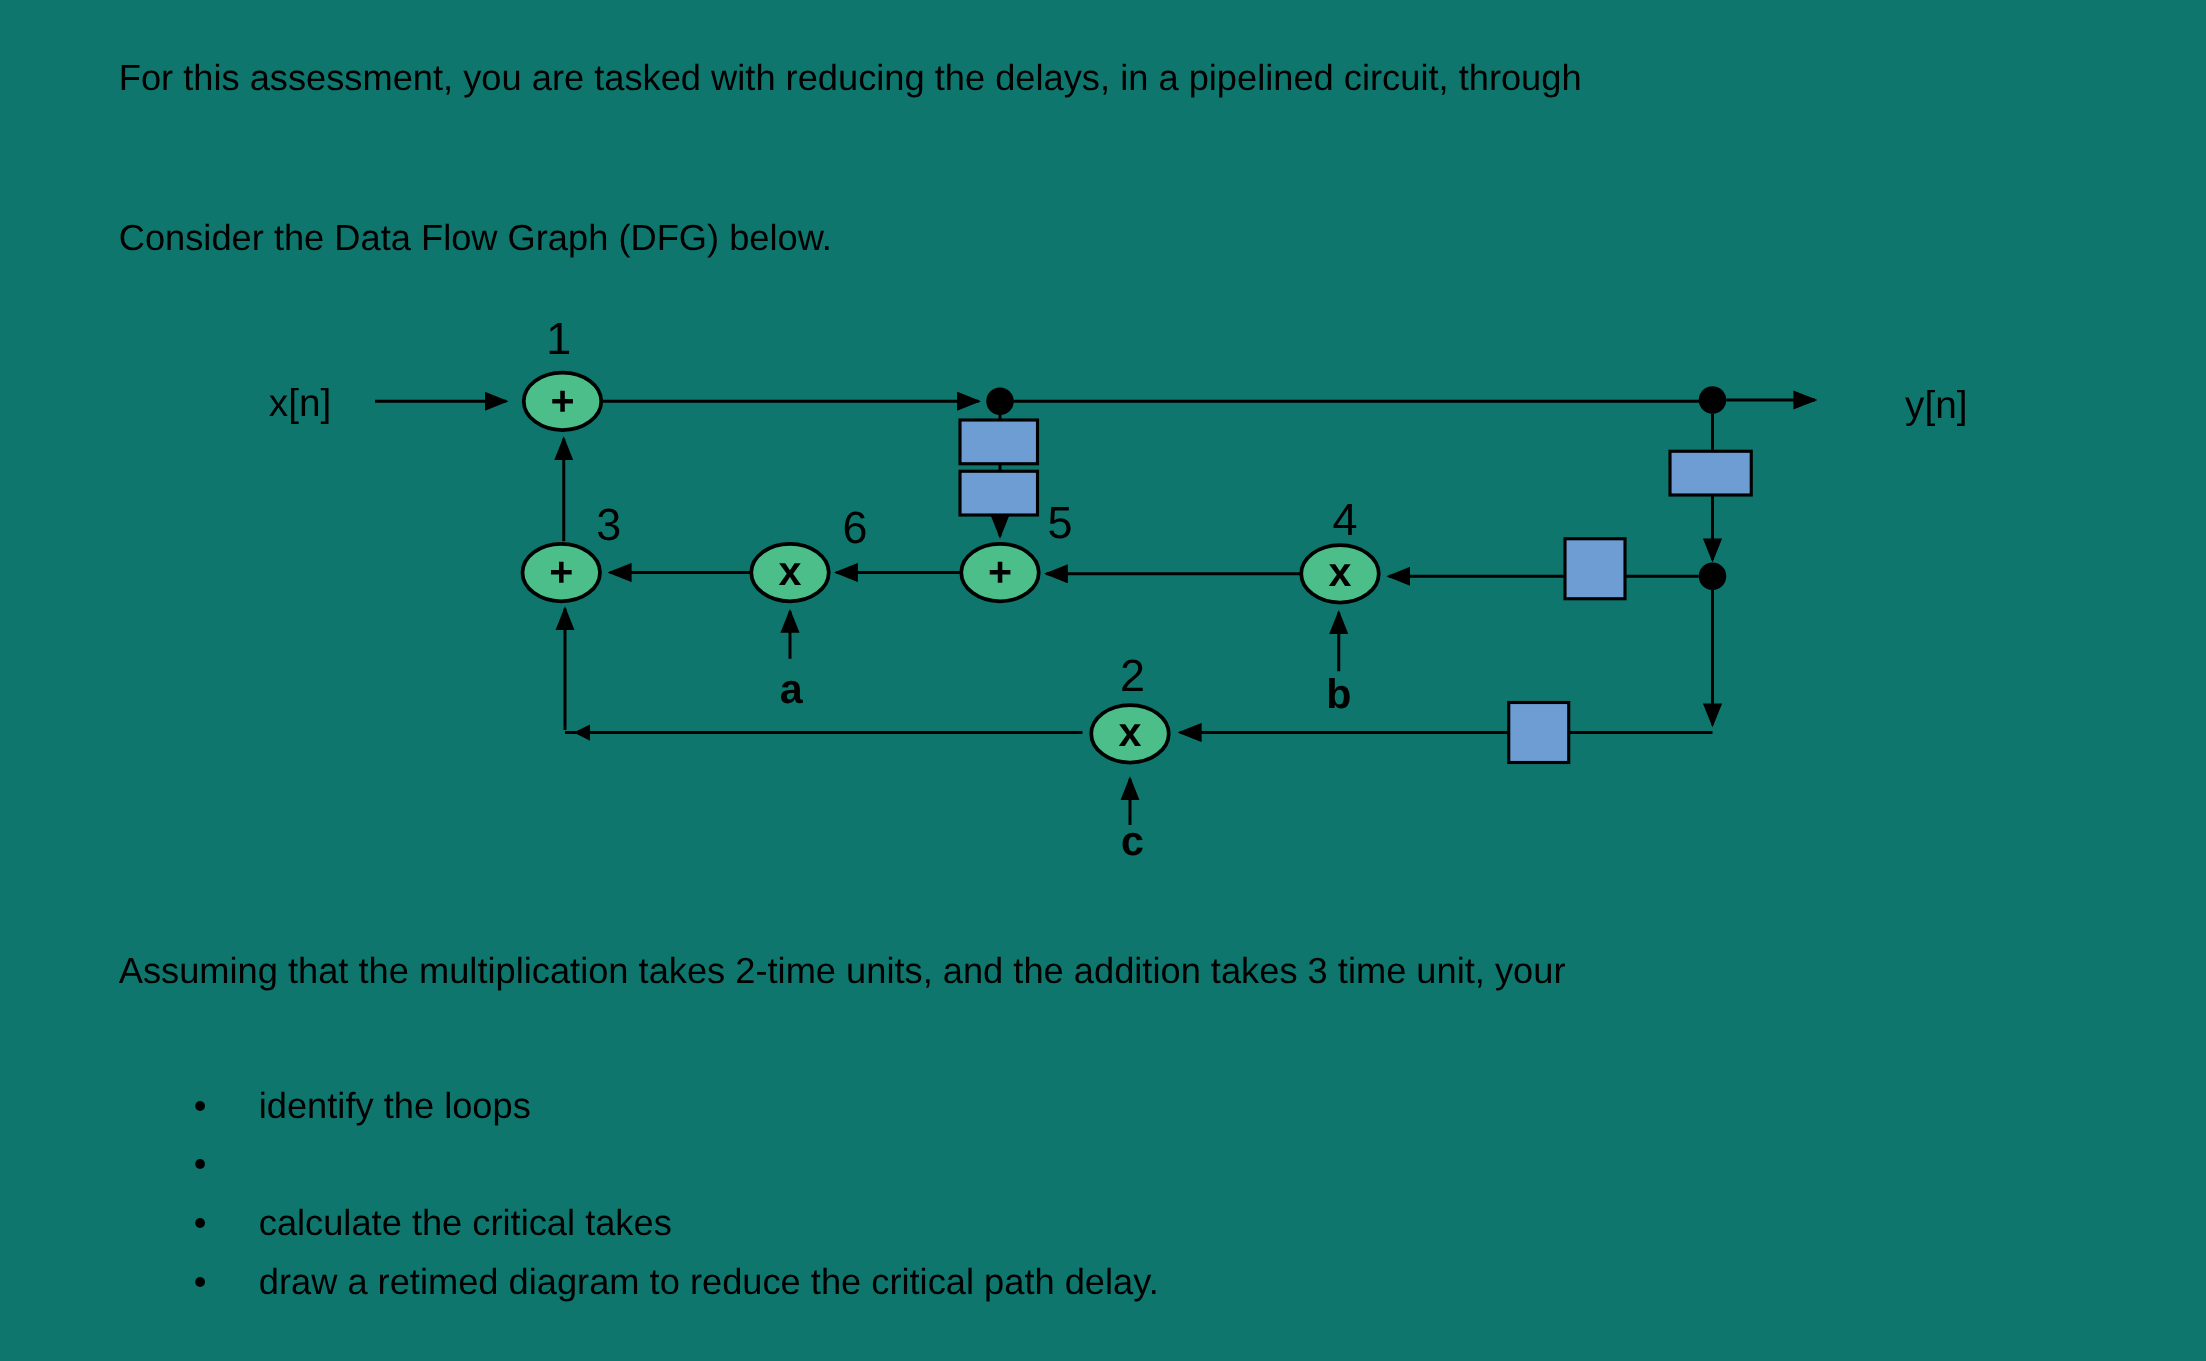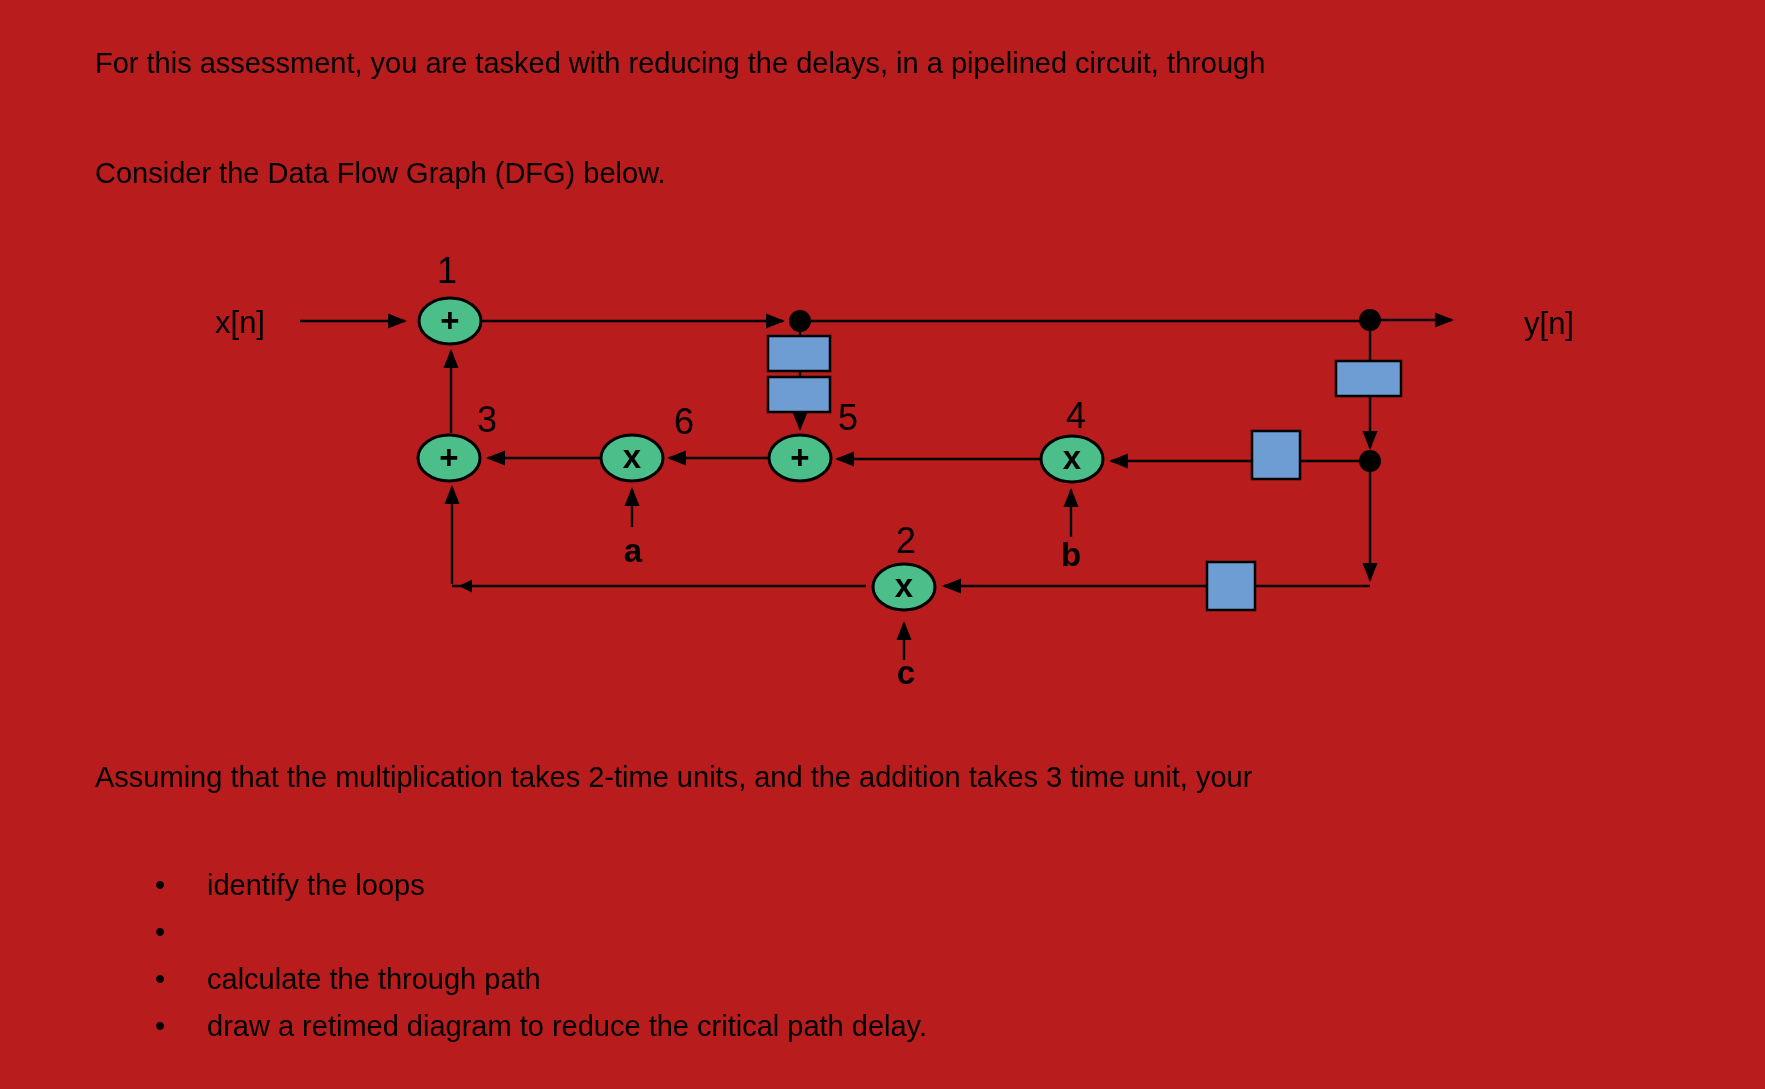--- a/index.html
+++ b/index.html
@@ -1,20 +1,20 @@
 <!DOCTYPE html>
 <html><head>
 <meta charset="utf-8">
 <style>
   html,body{margin:0;padding:0;background:#ffffff;}
   .page{
     position:relative;
     width:1765px;
     height:1089px;
-    background:#b91c1c;
+    background:#0f766e;
     font-family:"Liberation Sans", sans-serif;
     color:#000000;
     overflow:hidden;
   }
   .para{
     position:absolute;
     left:95px;
     font-size:29px;
     line-height:47px;
     color:#000000;
@@ -47,21 +47,21 @@
 </style>
 </head>
 <body>
 
 <div class="page">
 
   <div class="para" style="top:40px;">
     <div class="line">For this assessment, you are tasked with reducing the delays, in a pipelined circuit, through</div>
   </div>
 
-  <div class="para" style="top:150px;">
+  <div class="para" style="top:168px;">
     <div class="line">Consider the Data Flow Graph (DFG) below.</div>
   </div>
 
   <svg class="diagram" width="1765" height="1089" viewBox="0 0 1765 1089">
     <defs>
       <marker id="ah" viewBox="0 0 10 8" refX="9" refY="4" markerWidth="8" markerHeight="6.4" orient="auto">
         <path d="M0,0 L10,4 L0,8 Z" fill="#000000" stroke="none"></path>
       </marker>
     </defs>
 
@@ -150,21 +150,21 @@
   <div class="tasklist">
     <div class="task-item">
       <span class="marker">•</span>
       <span>identify the loops</span>
     </div>
     <div class="task-item">
       <span class="marker">•</span>
     </div>
     <div class="task-item">
       <span class="marker">•</span>
-      <span>calculate the through path</span>
+      <span>calculate the critical takes</span>
     </div>
     <div class="task-item">
       <span class="marker">•</span>
       <span>draw a retimed diagram to reduce the critical path delay.</span>
     </div>
   </div>
 
 </div>
 
 </body></html>

